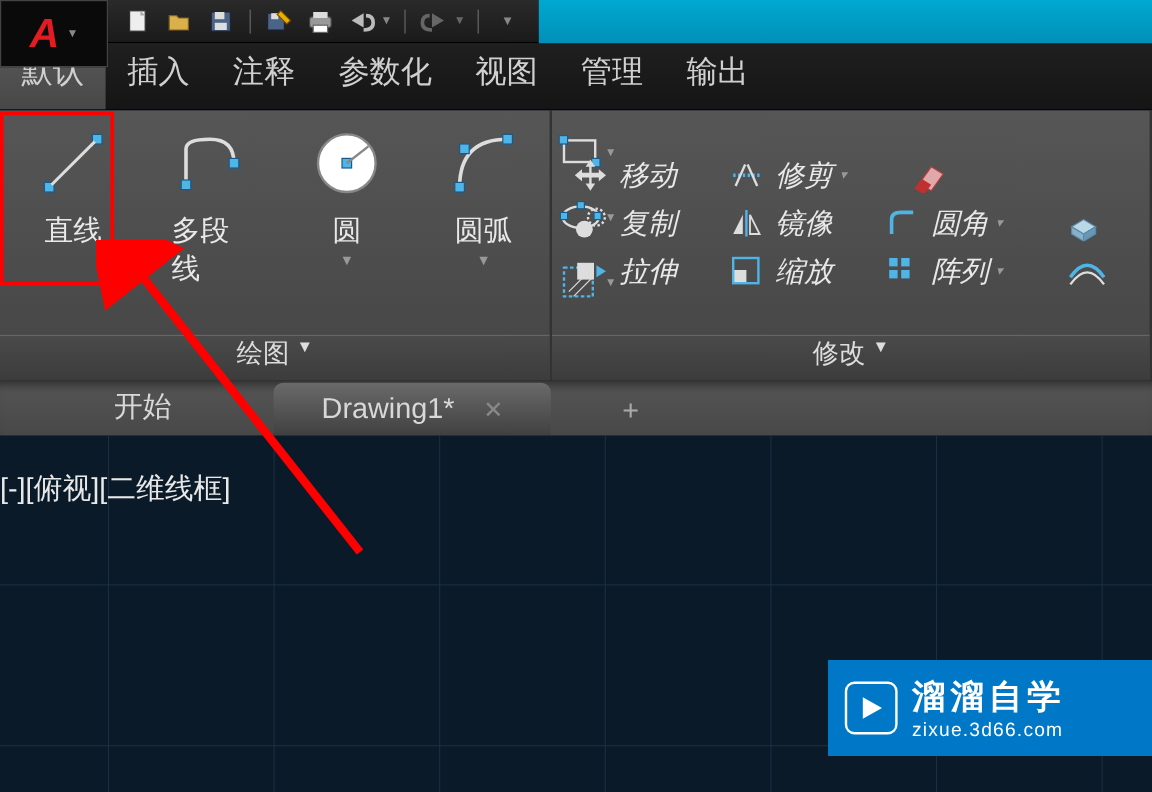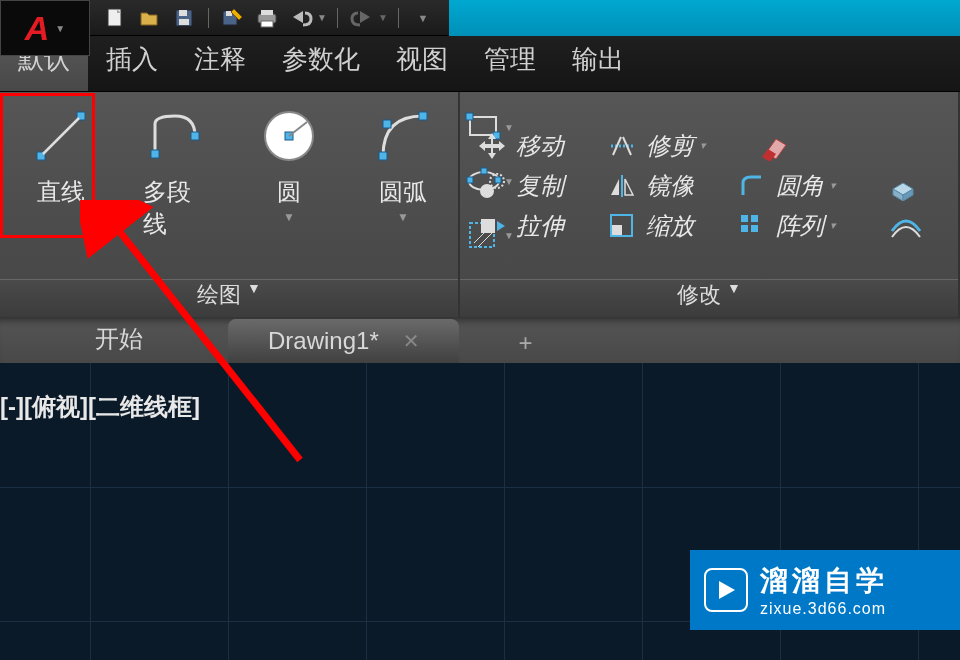--- a/index.html
+++ b/index.html
@@ -51,21 +51,21 @@
     .doc-tab.active { background: linear-gradient(to bottom, #6a6a6a, #404040); display: flex; align-items: center; }
     .doc-close { margin-left: 24px; color: #888; font-size: 20px; cursor: pointer; }
     .doc-add { padding: 6px 14px; color: #aaa; font-size: 24px; cursor: pointer; }
     
     
     .canvas { flex: 1; width: 960px; height: 297px; background: #0b1a28; position: relative;
       background-image: linear-gradient(#1a2f42 1px, transparent 1px), linear-gradient(90deg, #1a2f42 1px, transparent 1px);
       background-size: 138px 134px;
       background-position: -48px -10px;
     }
-    .viewport-label { position: absolute; left: 0px; top: 28px; color: #e8e8e8; font-size: 24px; font-weight: bold; }
+    .viewport-label { position: absolute; left: 0px; top: 28px; color: #e8e8e8; font-size: 24px; font-weight: normal; }
     
     
     .red-arrow { position: absolute; left: 80px; top: 200px; z-index: 60; pointer-events: none; }
     
     
     .watermark { position: absolute; right: 0; bottom: 30px; width: 270px; height: 80px; background: #0078c8; display: flex; align-items: center; color: #fff; padding: 0 14px; }
     .wm-icon { width: 44px; height: 44px; border: 2px solid #fff; border-radius: 8px; display: flex; align-items: center; justify-content: center; margin-right: 12px; }
     .wm-text-top { font-size: 28px; font-weight: bold; letter-spacing: 4px; text-align: center; }
     .wm-text-bot { font-size: 16px; letter-spacing: 1px; }
   </style>

